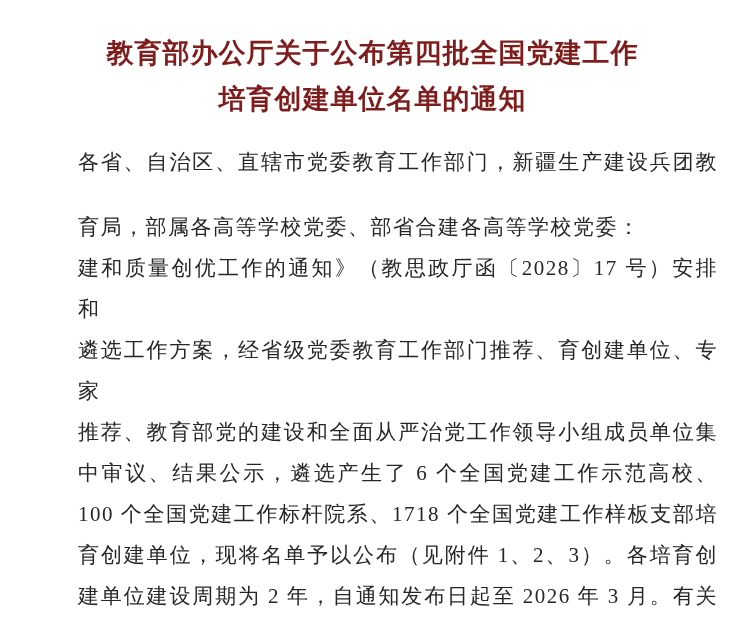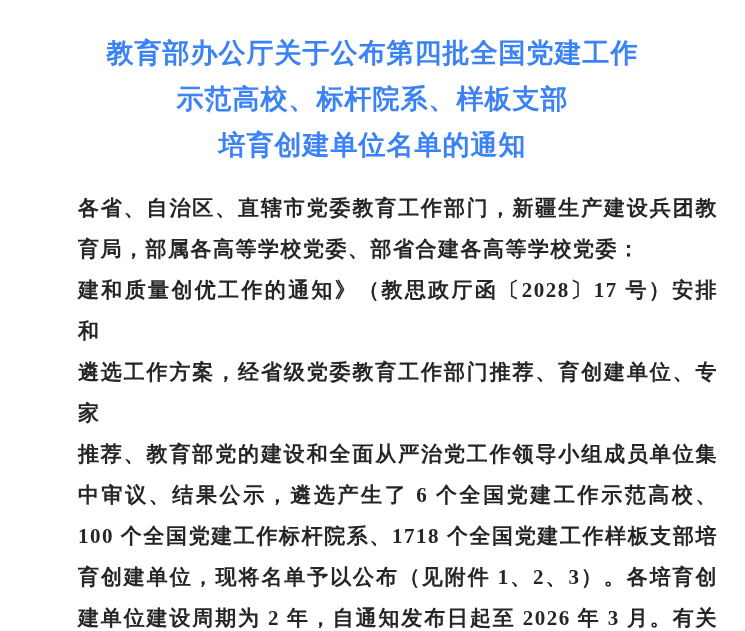--- a/index.html
+++ b/index.html
@@ -15,60 +15,59 @@
     overflow: hidden;
     font-family: "Liberation Serif", "DejaVu Serif", serif;
   }
   .doc-title {
     margin: 30px 0 0 0;
     text-align: center;
     font-weight: 700;
     font-size: 27px;
     line-height: 46px;
     letter-spacing: 1px;
-    color: #3b82f6;
+    color: #7f1d1d;
   }
   .title-line {
     display: block;
     white-space: nowrap;
   }
   .doc-body {
     margin: 20px 27px 0 78px; 
     font-size: 21px;
     line-height: 41px;
     letter-spacing: 1.5px;
     color: #262626;
   }
   .para {
     margin: 0;
     padding: 0;
-    font-weight: bold;
   }
   
   .tline {
     display: block;
     text-align: justify;
     text-align-last: justify;
   }
   .tline.short {
     text-align: left;
     text-align-last: left;
+    margin-top: 24px;
   }
   .tline.indent {
     text-indent: 42px; 
   }
 </style>
 </head>
 <body>
 
 <div class="page">
 
   <div class="doc-title">
     <span class="title-line">教育部办公厅关于公布第四批全国党建工作</span>
-    <span class="title-line">示范高校、标杆院系、样板支部</span>
     <span class="title-line">培育创建单位名单的通知</span>
   </div>
 
   <div class="doc-body">
 
     <p class="para">
       <span class="tline">各省、自治区、直辖市党委教育工作部门，新疆生产建设兵团教</span>
       <span class="tline short">育局，部属各高等学校党委、部省合建各高等学校党委：</span>
     </p>
 

